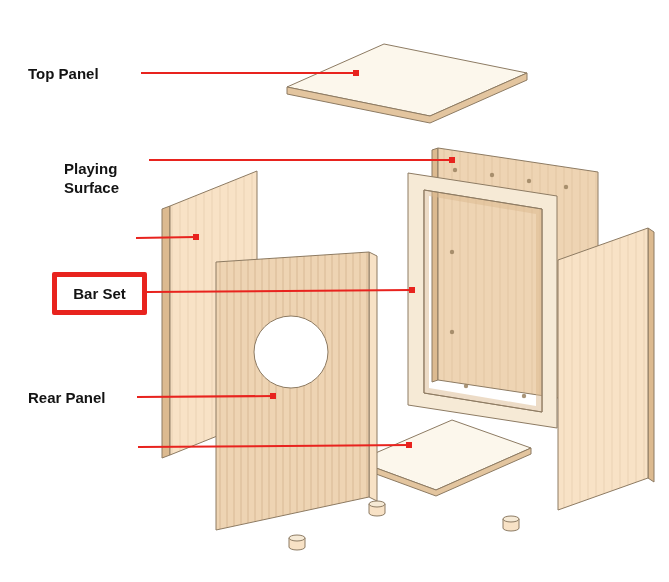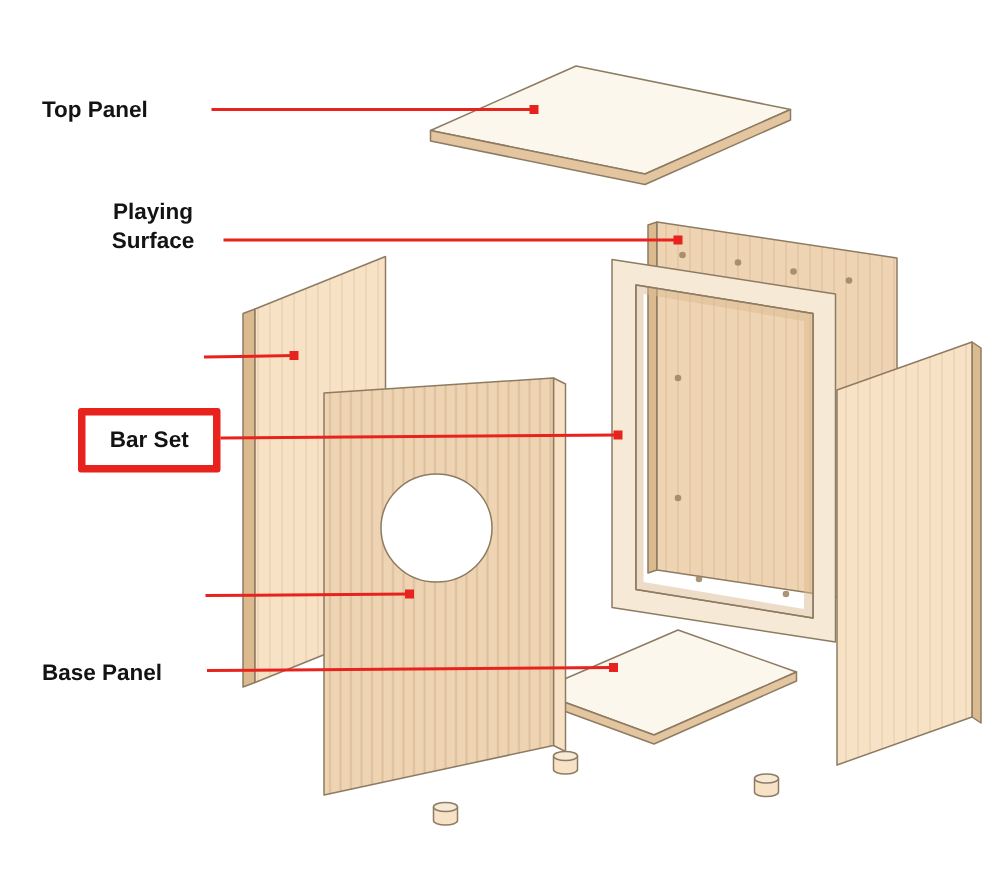--- a/index.html
+++ b/index.html
@@ -167,23 +167,23 @@
       <line class="leader" x1="137" y1="397" x2="273" y2="396"></line>
       <rect class="marker" x="270" y="393" width="6" height="6"></rect>
 
       <line class="leader" x1="138" y1="447" x2="409" y2="445"></line>
       <rect class="marker" x="406" y="442" width="6" height="6"></rect>
     </g>
   </svg>
 
   <div class="part-label ra" style="top:64px">Top Panel</div>
 
-  <div class="part-label" style="left:64px;top:132px;width:76px;text-align:center">Playing Surface</div>
+  <div class="part-label" style="left:64px;top:159px;width:76px;text-align:left">Playing Surface</div>
 
 
   <div class="bar-set-box">
     <div class="part-label">Bar Set</div>
   </div>
 
+  <div class="part-label ra" style="top:388px">Rear Panel</div>
 
-  <div class="part-label ra" style="top:439px">Base Panel</div>
 
 </div>
 
 </body></html>

